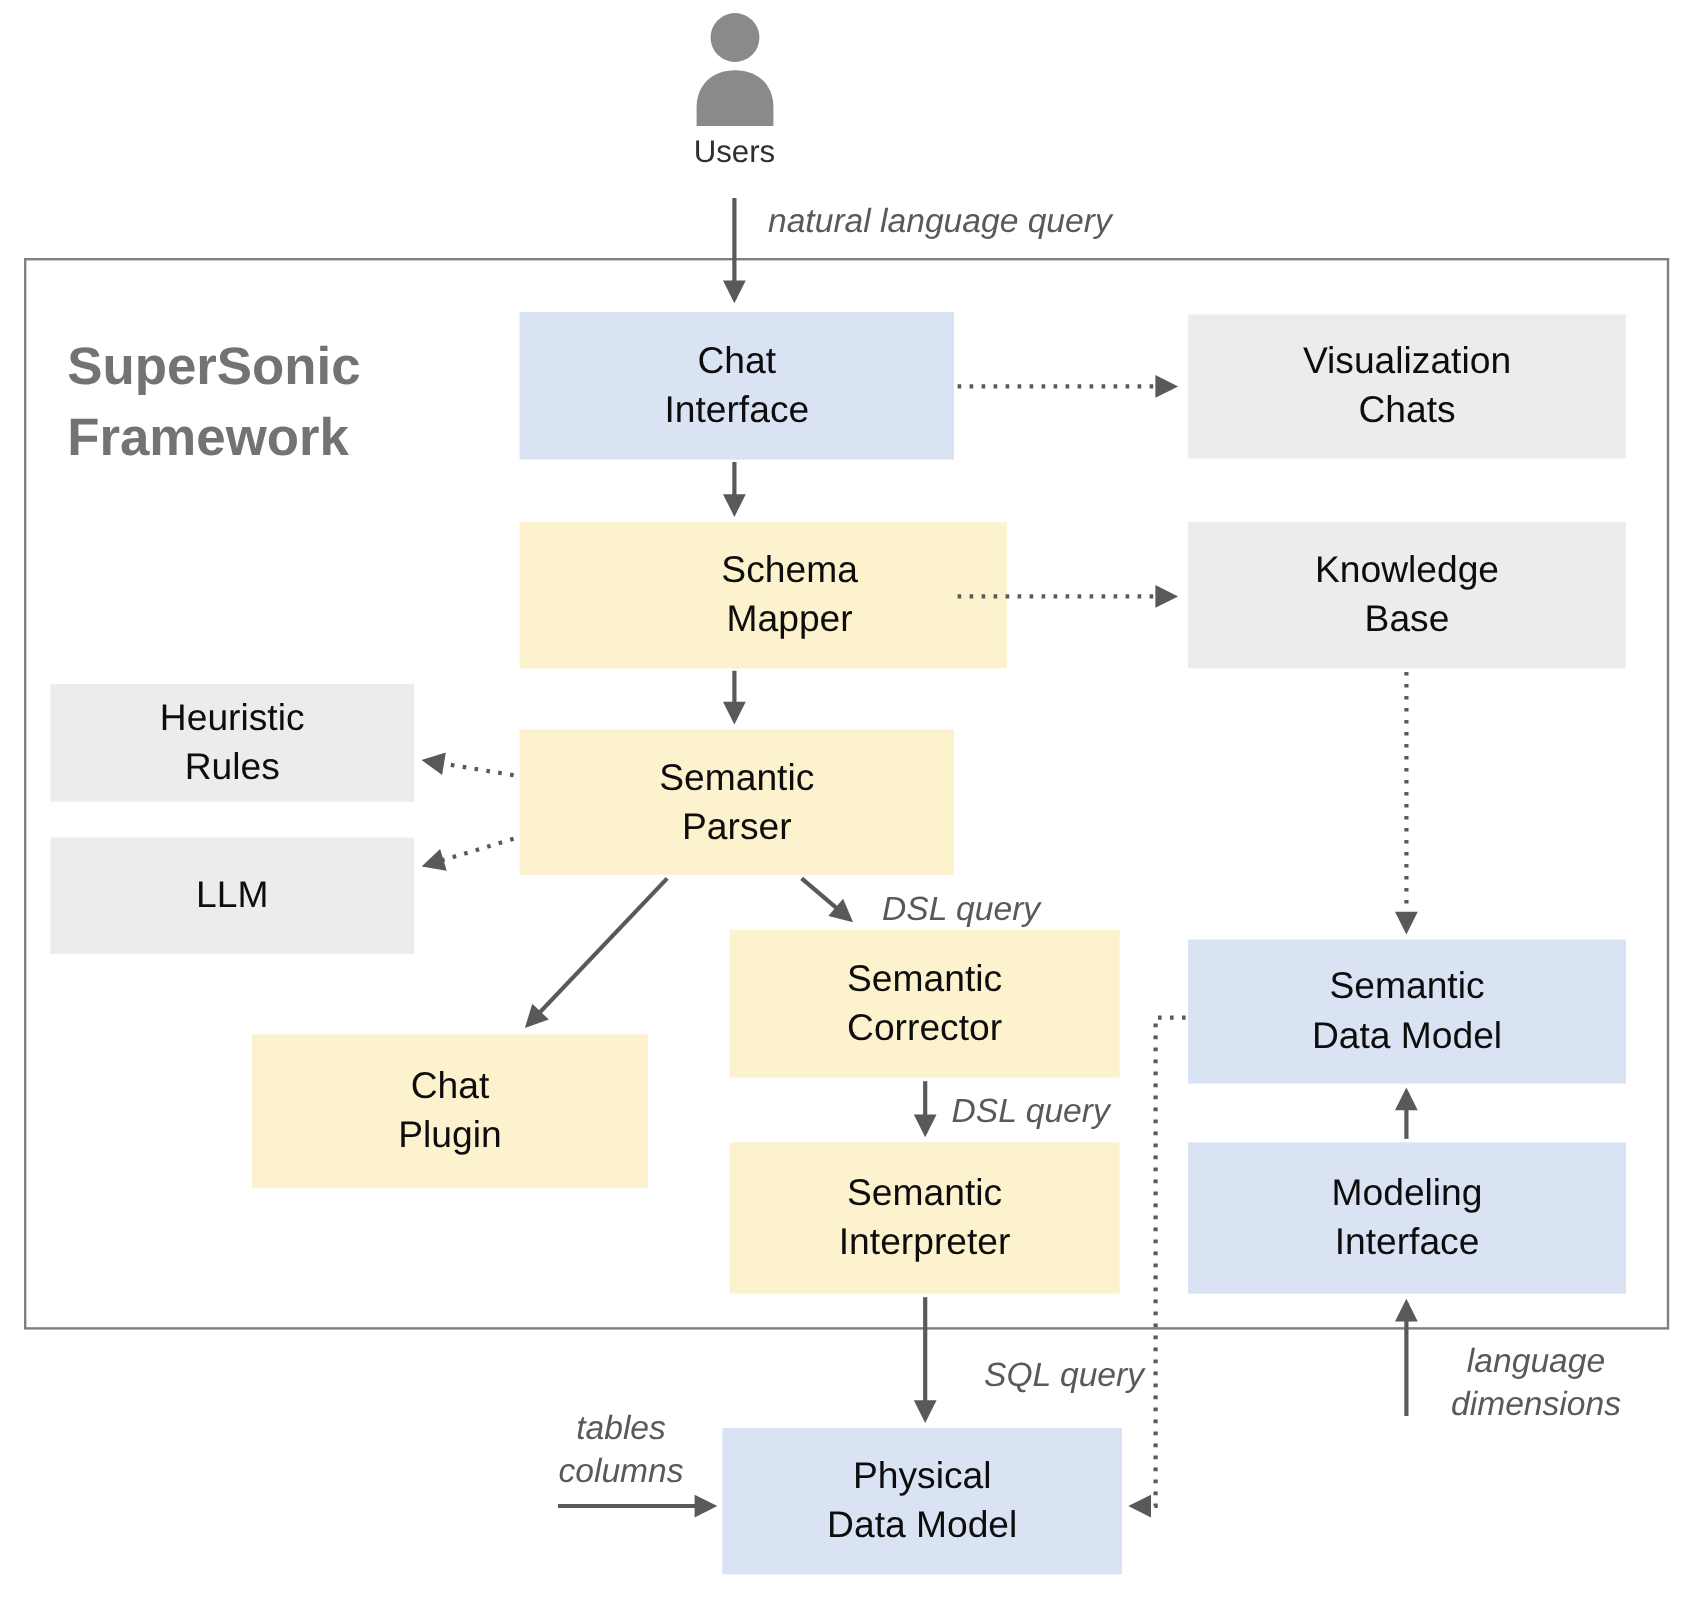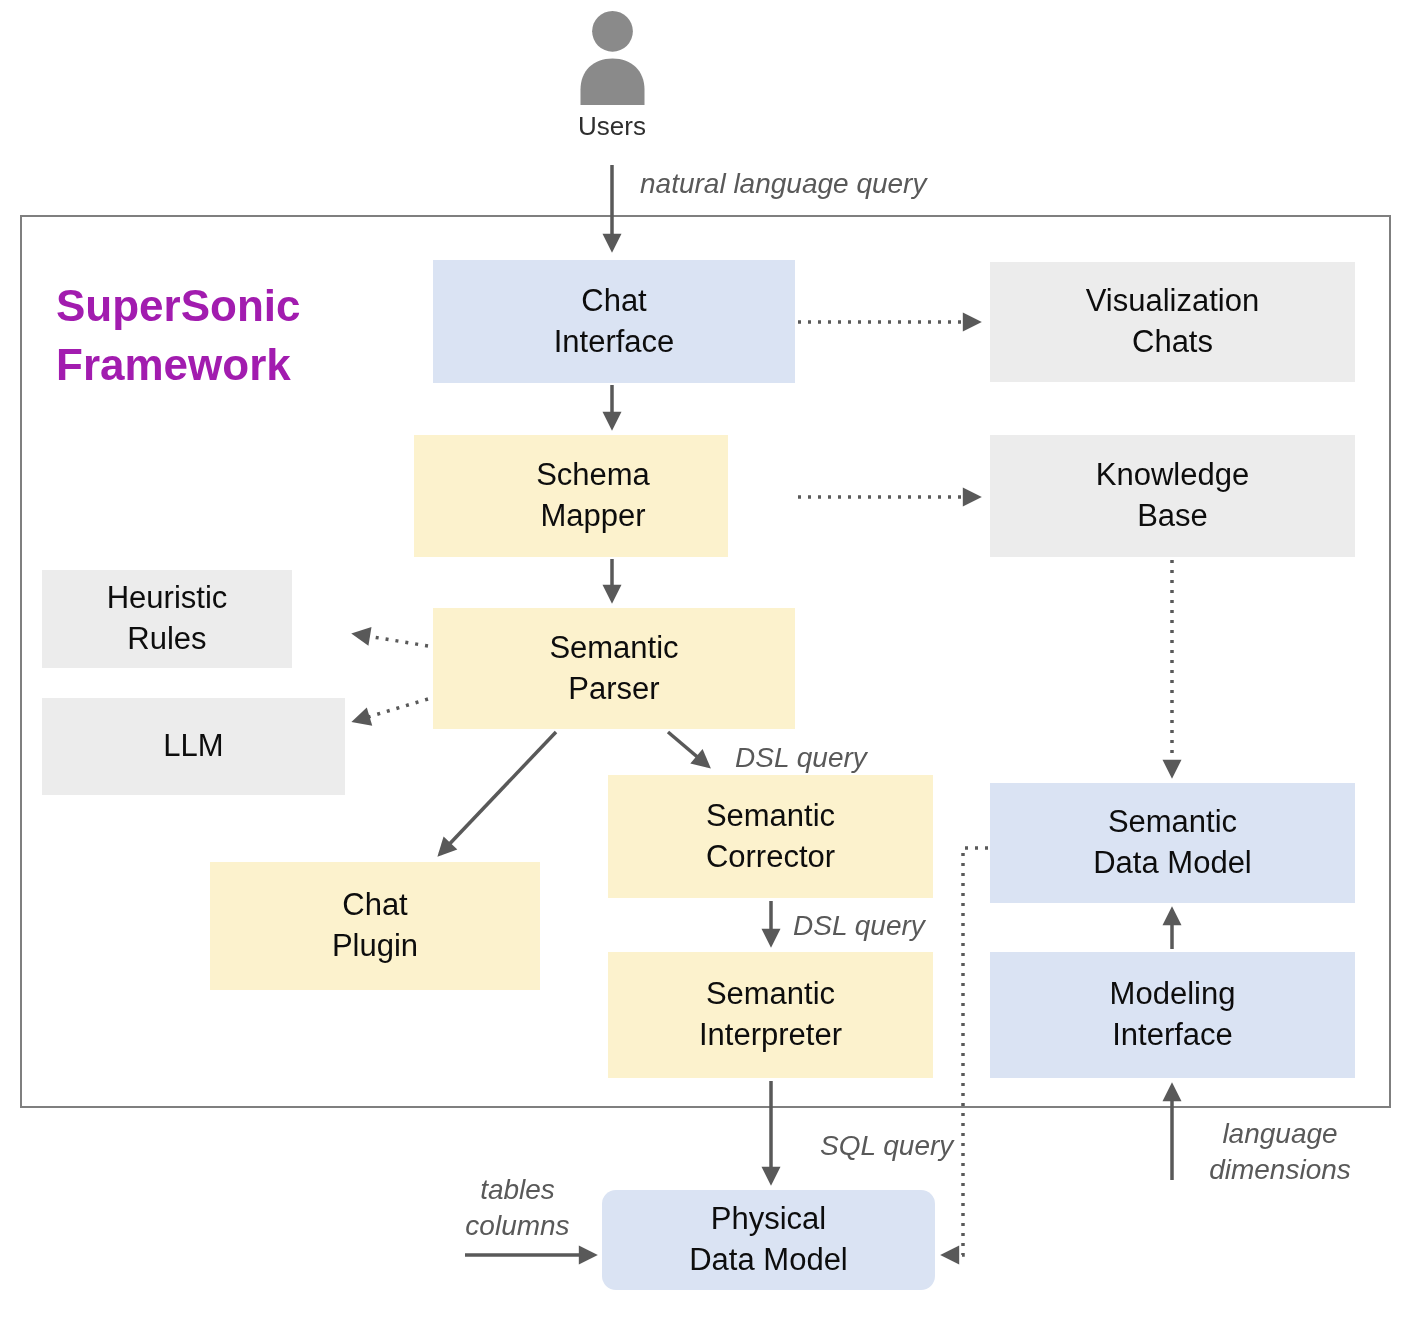--- a/index.html
+++ b/index.html
@@ -7,21 +7,21 @@
   body { font-family:"Liberation Sans", sans-serif; }
 
   .canvas { position:relative; width:1410px; height:1332px; background:#ffffff; overflow:hidden; }
 
   .edges { position:absolute; left:0; top:0; z-index:2; pointer-events:none; }
 
   .frame { position:absolute; left:20px; top:215px; width:1371px; height:893px;
            border:2px solid #7f7f7f; background:transparent; z-index:0; }
 
   .title { position:absolute; left:56px; top:276px; font-size:44px; font-weight:bold;
-           color:#a21caf; line-height:1.35; white-space:pre-line; z-index:1; }
+           color:#737373; line-height:1.35; white-space:pre-line; z-index:1; }
 
   .node { position:absolute; display:flex; align-items:center; justify-content:center;
           text-align:center; z-index:1; }
   .node-label { white-space:pre-line; font-size:31px; line-height:1.32; color:#0d0d0d; }
   .box-blue   { background:#dae3f3; }
   .box-yellow { background:#fcf2cd; }
   .box-gray   { background:#ececec; }
 
   .edge-label { position:absolute; font-style:italic; font-size:28px; color:#595959;
                 line-height:1.28; white-space:pre-line; z-index:3; }
@@ -78,29 +78,29 @@
 
 
   <div class="node box-blue" style="left:433px; top:260px; width:362px; height:123px;">
     <span class="node-label">Chat
 Interface</span>
   </div>
   <div class="node box-gray" style="left:990px; top:262px; width:365px; height:120px;">
     <span class="node-label">Visualization
 Chats</span>
   </div>
-  <div class="node box-yellow" style="left:414px; top:435px; width:314px; height:122px;padding-left:44px;">
+  <div class="node box-yellow" style="left:433px; top:435px; width:406px; height:122px;padding-left:44px;">
     <span class="node-label">Schema
 Mapper</span>
   </div>
   <div class="node box-gray" style="left:990px; top:435px; width:365px; height:122px;">
     <span class="node-label">Knowledge
 Base</span>
   </div>
-  <div class="node box-gray" style="left:42px; top:570px; width:250px; height:98px;justify-content:center;">
+  <div class="node box-gray" style="left:42px; top:570px; width:303px; height:98px;justify-content:center;">
     <span class="node-label">Heuristic
 Rules</span>
   </div>
   <div class="node box-gray" style="left:42px; top:698px; width:303px; height:97px;">
     <span class="node-label">LLM</span>
   </div>
   <div class="node box-yellow" style="left:433px; top:608px; width:362px; height:121px;">
     <span class="node-label">Semantic
 Parser</span>
   </div>
@@ -117,21 +117,21 @@
 Interpreter</span>
   </div>
   <div class="node box-blue" style="left:990px; top:783px; width:365px; height:120px;">
     <span class="node-label">Semantic
 Data Model</span>
   </div>
   <div class="node box-blue" style="left:990px; top:952px; width:365px; height:126px;">
     <span class="node-label">Modeling
 Interface</span>
   </div>
-  <div class="node box-blue" style="left:602px; top:1190px; width:333px; height:100px;border-radius:14px;">
+  <div class="node box-blue" style="left:602px; top:1190px; width:333px; height:122px;">
     <span class="node-label">Physical
 Data Model</span>
   </div>
 
   <div class="edge-label" style="left:640px; top:166px;">natural language query</div>
   <div class="edge-label" style="left:735px; top:740px;">DSL query</div>
   <div class="edge-label" style="left:793px; top:908px;">DSL query</div>
   <div class="edge-label" style="left:792px; top:1128px;margin-left:28px;">SQL query</div>
   <div class="edge-label center" style="left:440px; top:1172px; width:155px;">tables
 columns</div>

